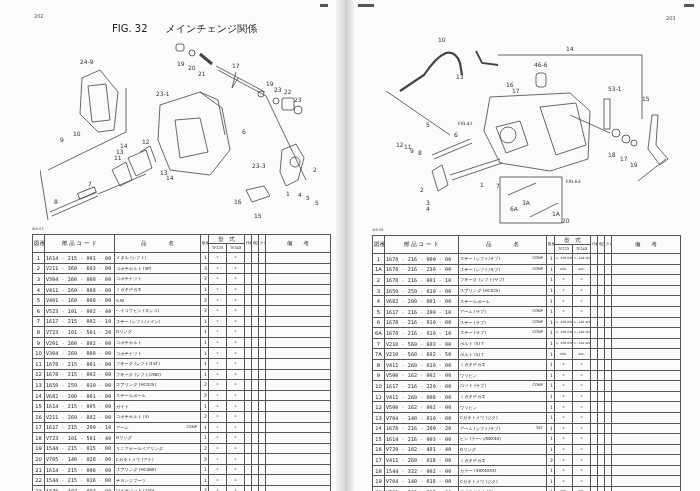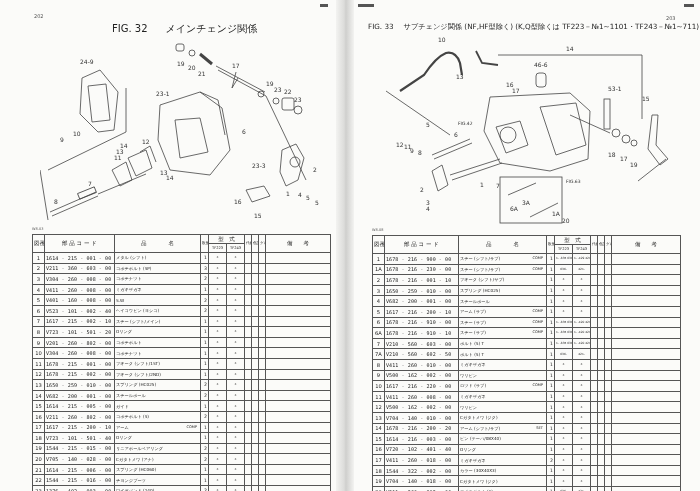--- a/index.html
+++ b/index.html
@@ -428,23 +428,20 @@
       </tbody>
   </table>
 </div>
 
 <div class="gutter"></div>
 
 <div class="page right">
   <div class="corner" style="left:4px;top:4px;width:16px;"></div>
   <div class="corner" style="left:330px;top:4px;width:10px;"></div>
   <div class="pagenum" style="left:312px;top:15px;">203</div>
-  <div class="fig-title small" style="left:14px;top:22px;">
-    <span class="num">FIG. 33</span><span>サブチェンジ関係 (NF,HF型除く) (K,Q型除くは TF223－№1~1101・TF243－№1~711)</span>
-  </div>
 
   <div class="diagram" style="left:26px;top:35px;width:300px;height:190px;">
     <svg viewBox="0 0 300 190">
       <g fill="none" stroke="#444" stroke-width="0.8">
 
         <path d="M20 56 L44 40 Q56 22 66 18 Q76 16 80 28 L82 40" stroke-width="2.2"></path>
         <line x1="6" y1="56" x2="70" y2="100"></line>
 
         <path d="M96 16 L102 28 L118 30" stroke-width="1.8"></path>
         <line x1="118" y1="20" x2="262" y2="20"></line>

